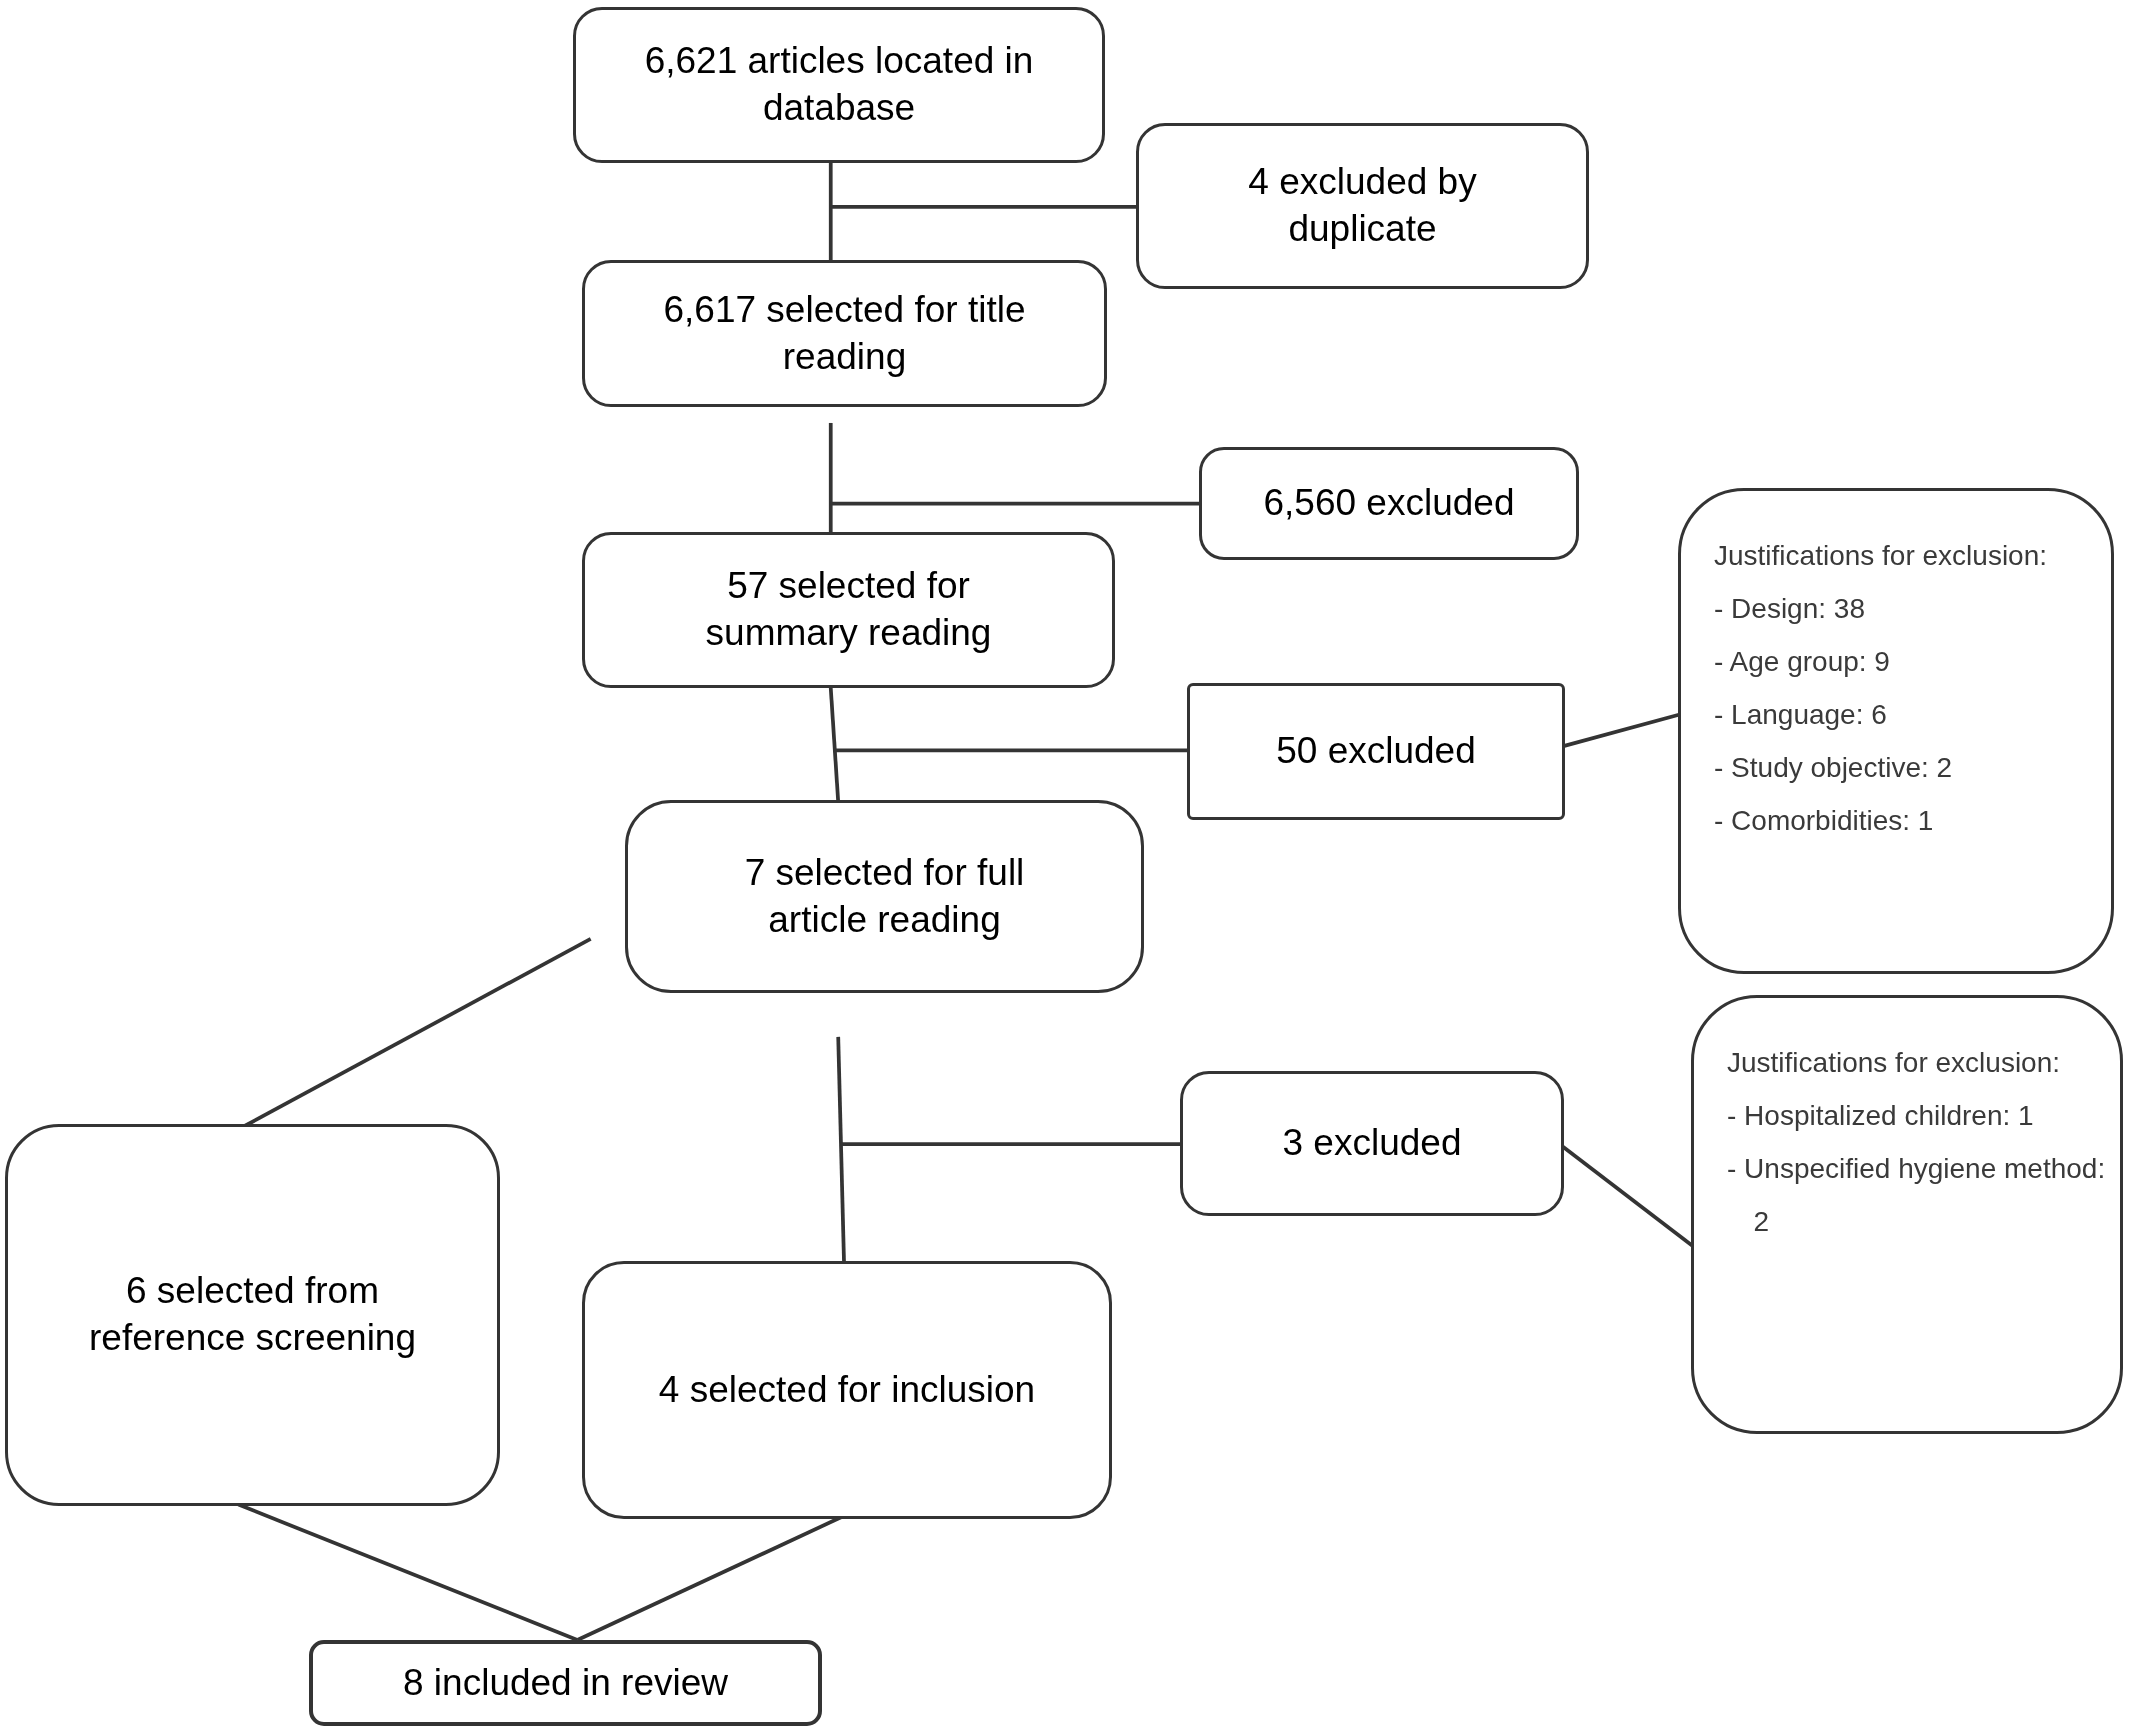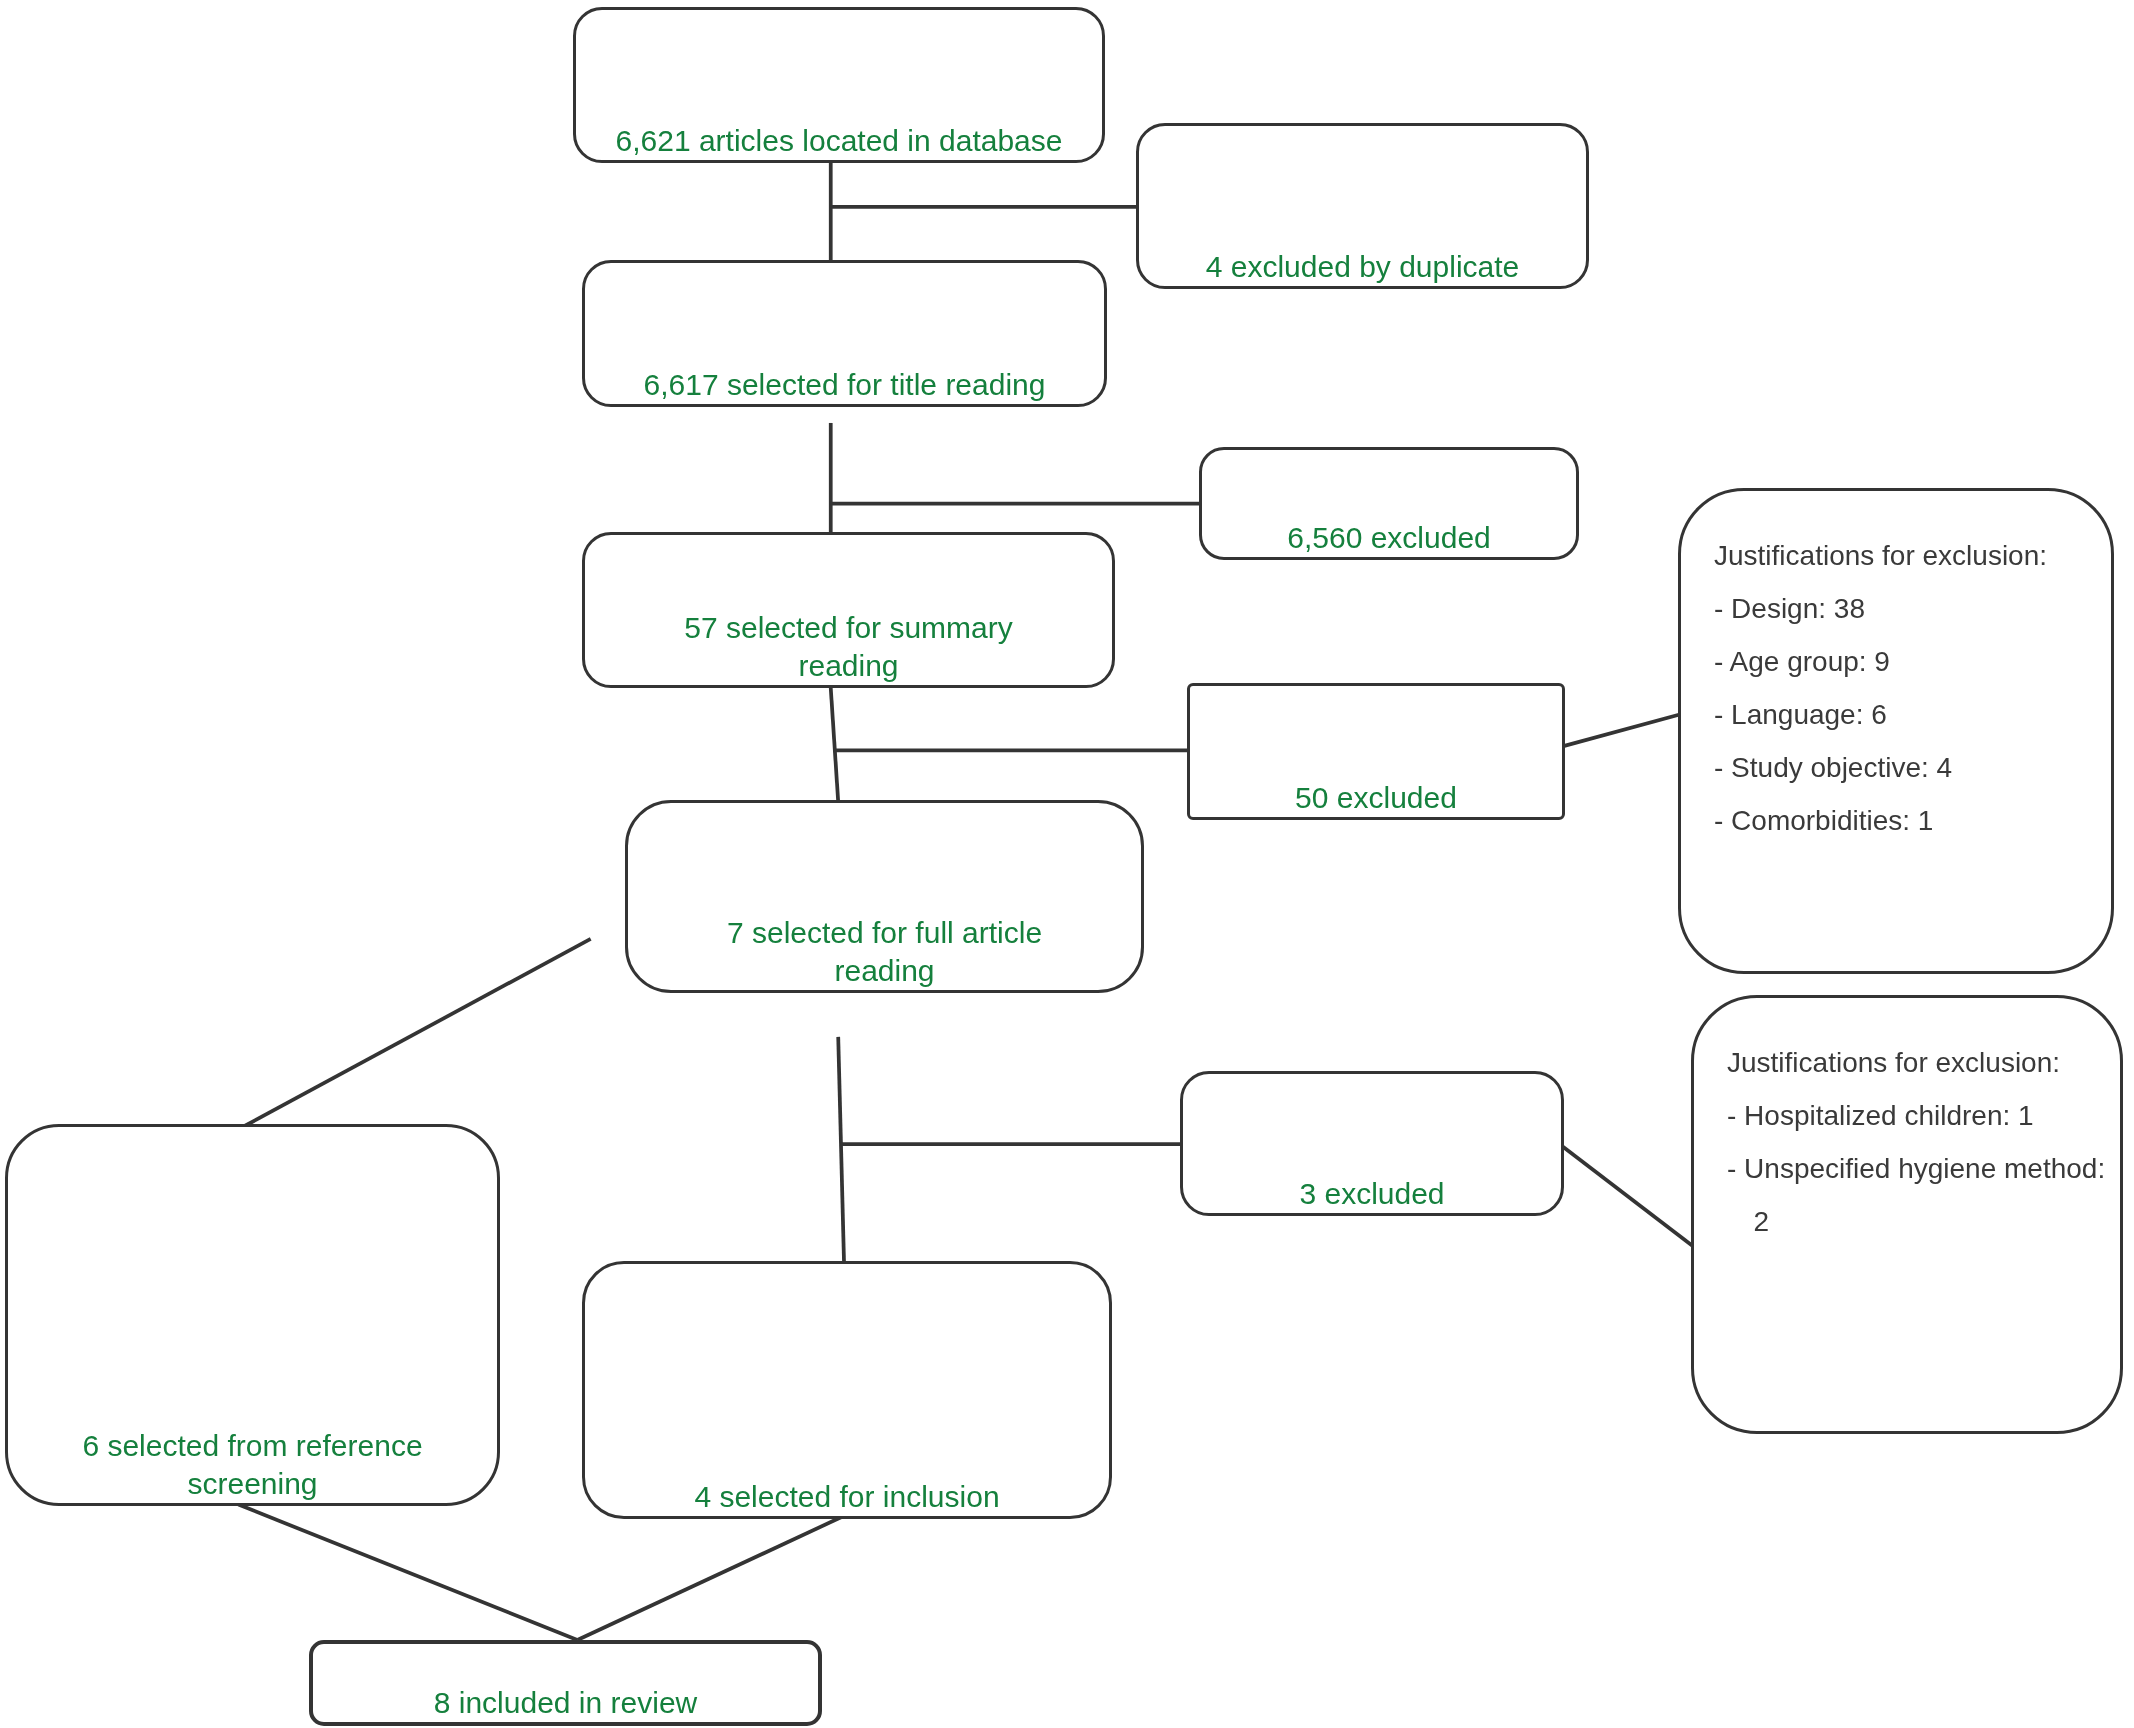--- a/index.html
+++ b/index.html
@@ -23,26 +23,26 @@
   svg.connectors line {
     stroke: #343434;
     stroke-width: 4.5;
     fill: none;
   }
   .node {
     position: absolute;
     background: #ffffff;
     border: 3.3px solid #343434;
     display: flex;
-    align-items: flex-end;
+    align-items: center;
     justify-content: center;
     text-align: center;
-    font-size: 30px;
+    font-size: 37px;
     line-height: 1.26;
-    color: #15803d;
+    color: #000000;
   }
   .node .lbl { display: block; }
   .jbox {
     position: absolute;
     background: #ffffff;
     border: 3.3px solid #343434;
     font-size: 28px;
     line-height: 53px;
     color: #3a3a3a;
     text-align: left;
@@ -117,21 +117,21 @@
   <div id="n-e50" class="node">
     <span class="lbl">50 excluded</span>
   </div>
 
   <div id="j-just1" class="jbox">
     <div class="jinner">
       <div class="jtitle">Justifications for exclusion:</div>
       <div class="jitem">- Design: 38</div>
       <div class="jitem">- Age group: 9</div>
       <div class="jitem">- Language: 6</div>
-      <div class="jitem">- Study objective: 4</div>
+      <div class="jitem">- Study objective: 2</div>
       <div class="jitem">- Comorbidities: 1</div>
     </div>
   </div>
 
   <div id="n-full" class="node">
     <span class="lbl">7 selected for full article reading</span>
   </div>
 
   <div id="n-e3" class="node">
     <span class="lbl">3 excluded</span>

